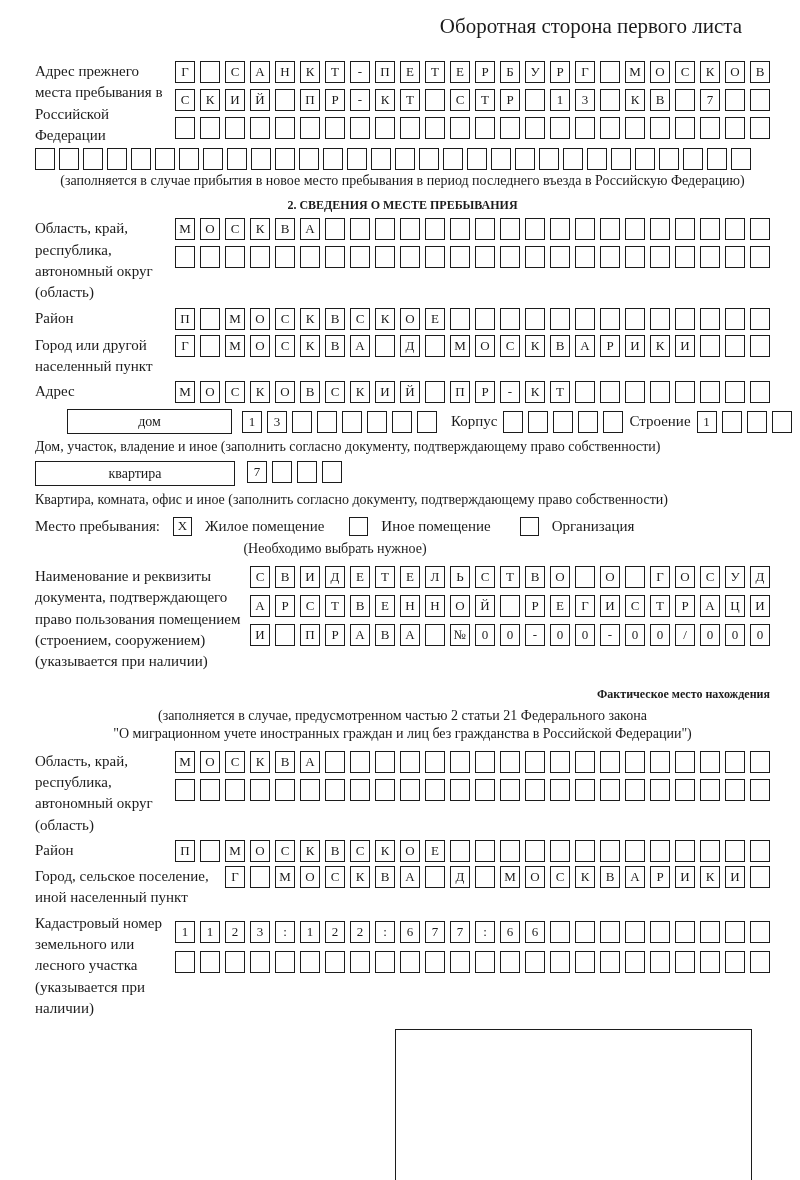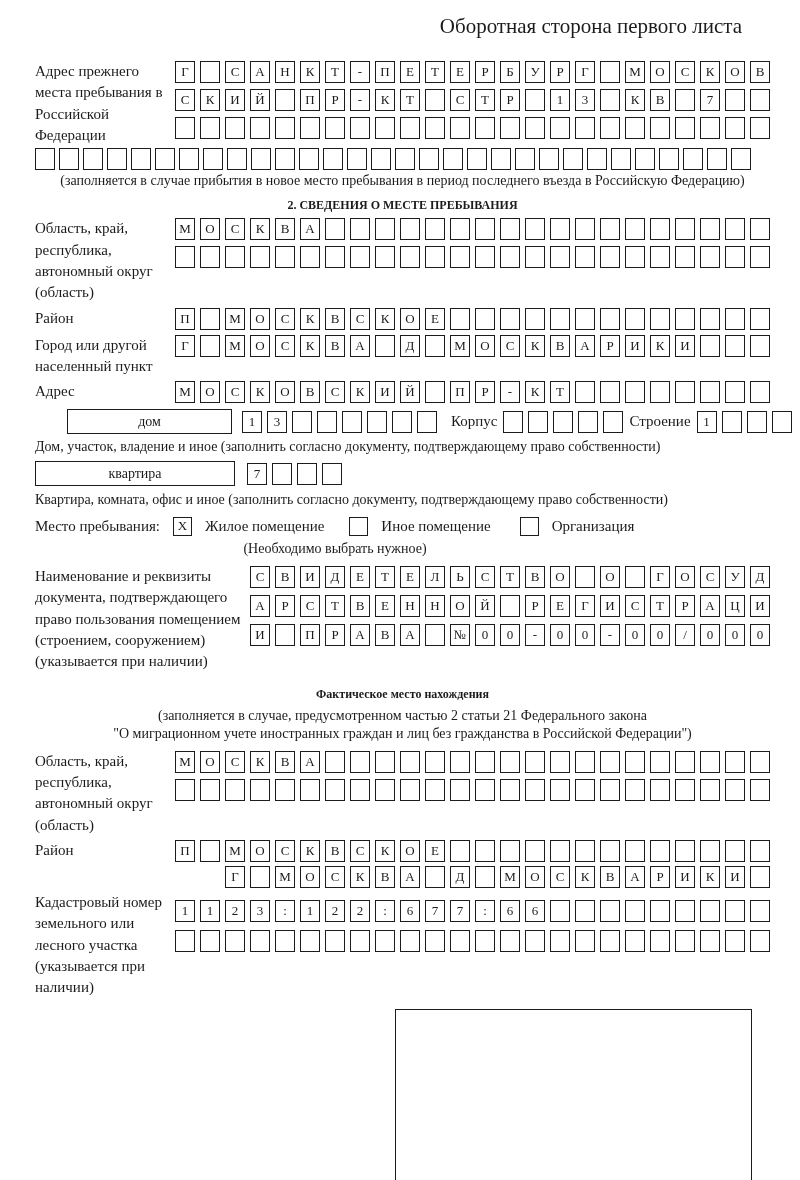--- a/index.html
+++ b/index.html
@@ -33,21 +33,21 @@
     display:flex; align-items:center; justify-content:center; font-size:14px;
   }
   .cb {
     width:19px; height:19px; border:1.4px solid #1c1c1c; flex:0 0 auto;
     display:flex; align-items:center; justify-content:center; font-size:13px;
   }
   .mb2{margin-bottom:2px;} .mb4{margin-bottom:4px;} .mb5{margin-bottom:5px;}
   .mb6{margin-bottom:6px;} .mb8{margin-bottom:8px;}
 
   .dom-row { display:flex; align-items:center; width:100%; margin-bottom:4px;padding-left:32px; }
-  .kv-row  { display:flex; align-items:center; margin-bottom:5px; }
+  .kv-row  { display:flex; align-items:flex-start; margin-bottom:5px; }
   .mesto-row { display:flex; align-items:center; gap:13px; margin-bottom:3px; }
 
   .stamp-wrap { display:flex; flex-direction:column; align-items:flex-end; margin-top:10px; }
   .stamp-box { width:357px; height:174px; border:1.6px solid #1c1c1c; margin-right:18px; }
 </style>
 </head>
 <body>
 
 <div class="page">
 
@@ -440,21 +440,21 @@
           <span class="cell">0</span>
           <span class="cell">0</span>
           <span class="cell">/</span>
           <span class="cell">0</span>
           <span class="cell">0</span>
           <span class="cell">0</span>
         </div>
     </div>
   </div>
 
-  <div class="sect-title mb5" style="margin-top:14px;">Фактическое место нахождения</div>
+  <div class="sect-title mb5" style="margin-top:14px;text-align:right;">Фактическое место нахождения</div>
   <div class="caption center">(заполняется в случае, предусмотренном частью 2 статьи 21 Федерального закона</div>
   <div class="caption center mb8">"О миграционном учете иностранных граждан и лиц без гражданства в Российской Федерации")</div>
 
   <div class="group mb4">
     <div class="lbl" style="width:150px;">Область, край, республика, автономный округ (область)</div>
     <div class="stack">
       <div class="cellgrid inline">
           <span class="cell">М</span>
           <span class="cell">О</span>
           <span class="cell">С</span>
@@ -533,20 +533,21 @@
         <span class="cell"></span>
         <span class="cell"></span>
         <span class="cell"></span>
         <span class="cell"></span>
         <span class="cell"></span>
         <span class="cell"></span>
       </div>
   </div>
 
   <div class="row mb4">
+    <div class="lbl" style="width:185px;">Город, сельское поселение, иной населенный пункт</div>
     <div class="cellgrid">
         <span class="cell">Г</span>
         <span class="cell"></span>
         <span class="cell">М</span>
         <span class="cell">О</span>
         <span class="cell">С</span>
         <span class="cell">К</span>
         <span class="cell">В</span>
         <span class="cell">А</span>
         <span class="cell"></span>

